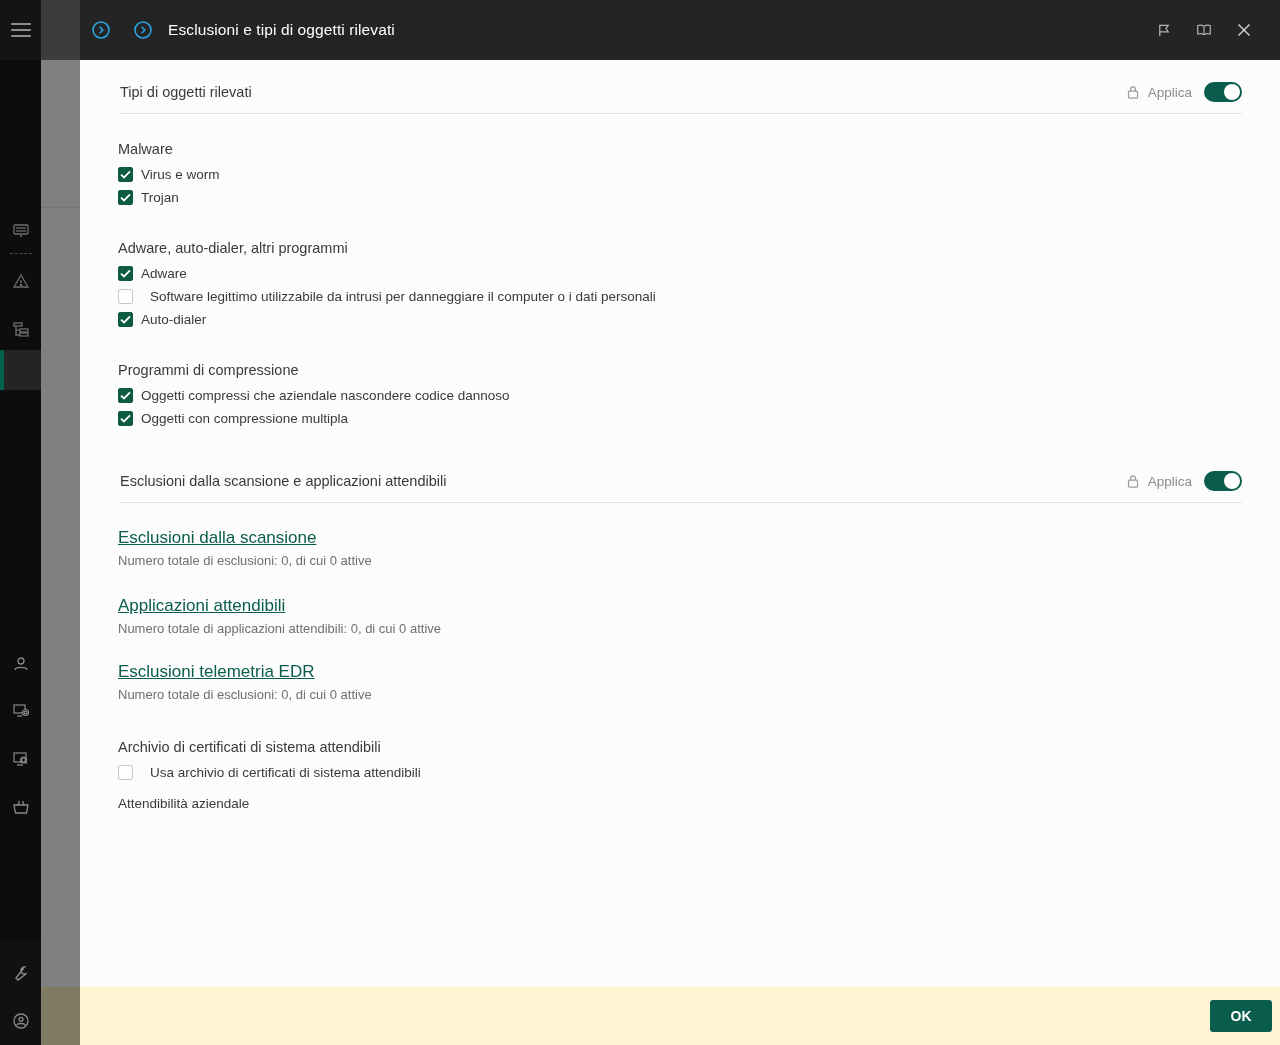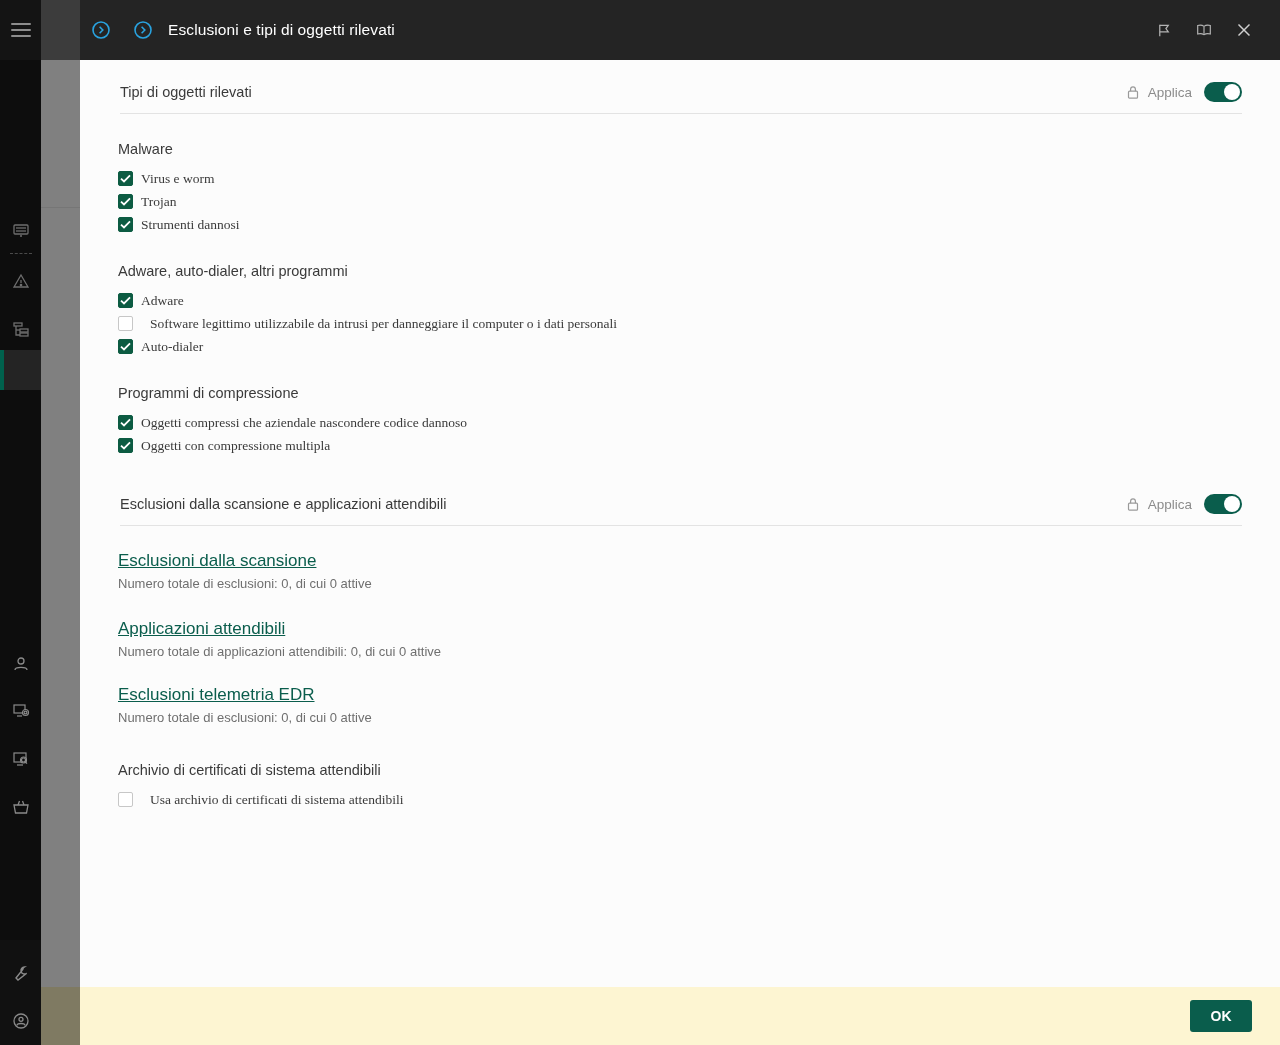--- a/index.html
+++ b/index.html
@@ -98,21 +98,21 @@
     position: relative; cursor: pointer; margin-left: 4px;
   }
   .toggle .knob {
     position: absolute; right: 2px; top: 2px; width: 16px; height: 16px;
     border-radius: 50%; background: #ffffff;
   }
 
   .group { margin: 0 38px; }
   .group-title { font-size: 14.5px; color: #3a3a3a; margin: 27px 0 10px 0; }
 
-  .cbrow { display: flex; align-items: center; height: 23px; font-family: Liberation Serif, serif; }
+  .cbrow { display: flex; align-items: flex-start; height: 23px; }
   .cbox {
     width: 15px; height: 15px; border-radius: 2px; flex: none;
     display: flex; align-items: center; justify-content: center; cursor: pointer;
   }
   .cbox.on { background: #0c5b42; border: 1px solid #0c5b42; }
   .cbox.off { background: #ffffff; border: 1px solid #c7c7c7; }
   .cbox svg { display: block; }
   .cblabel { font-size: 13.5px; color: #3a3a3a; margin-left: 8px; }
   .cblabel.wide { margin-left: 17px; }
 
@@ -120,21 +120,21 @@
   .xlink {
     font-size: 17px; color: #0a5d4c; text-decoration: underline;
     cursor: pointer; display: inline-block;
   }
   .sub { font-size: 13px; color: #6f6f6f; margin-top: 5px; }
   .plain { font-size: 13.5px; color: #3a3a3a; margin-top: 8px; }
 
   .footer {
     position: absolute; left: 0; top: 987px; width: 1200px; height: 58px;
     background: #fdf5d2; display: flex; align-items: center;
-    justify-content: flex-end; padding-right: 28px;
+    justify-content: flex-end; padding-right: 8px;
   }
   .ok-btn {
     min-width: 62px; height: 32px; background: #0a5d4c; color: #fff;
     font-size: 14px; font-weight: bold; border: none; border-radius: 3px;
     cursor: pointer; padding: 0 18px;
   }
 </style>
 </head>
 <body>
 
@@ -295,28 +295,20 @@
           <span class="cblabel">Virus e worm</span>
         </div>
         <div class="cbrow">
           <span class="cbox on">
             <svg width="11" height="9" viewBox="0 0 11 9" fill="none" stroke="#fff" stroke-width="1.8">
                 <path d="M1 4.6 L4 7.4 L10 1.4"></path>
               </svg>
           </span>
           <span class="cblabel">Trojan</span>
         </div>
-        <div class="cbrow">
-          <span class="cbox on">
-            <svg width="11" height="9" viewBox="0 0 11 9" fill="none" stroke="#fff" stroke-width="1.8">
-                <path d="M1 4.6 L4 7.4 L10 1.4"></path>
-              </svg>
-          </span>
-          <span class="cblabel">Strumenti dannosi</span>
-        </div>
       </div>
 
       <div class="group">
         <div class="group-title">Adware, auto-dialer, altri programmi</div>
         <div class="cbrow">
           <span class="cbox on">
             <svg width="11" height="9" viewBox="0 0 11 9" fill="none" stroke="#fff" stroke-width="1.8">
                 <path d="M1 4.6 L4 7.4 L10 1.4"></path>
               </svg>
           </span>
@@ -386,20 +378,21 @@
           <div class="sub">Numero totale di esclusioni: 0, di cui 0 attive</div>
         </div>
       </div>
 
       <div class="group">
         <div class="group-title" style="margin-top:37px">Archivio di certificati di sistema attendibili</div>
         <div class="cbrow">
           <span class="cbox off"></span>
           <span class="cblabel wide">Usa archivio di certificati di sistema attendibili</span>
         </div>
+        <div class="plain">Attendibilità aziendale</div>
       </div>
 
     </div>
 
     <div class="footer">
       <button class="ok-btn">OK</button>
     </div>
 
   </div>
 </div>

